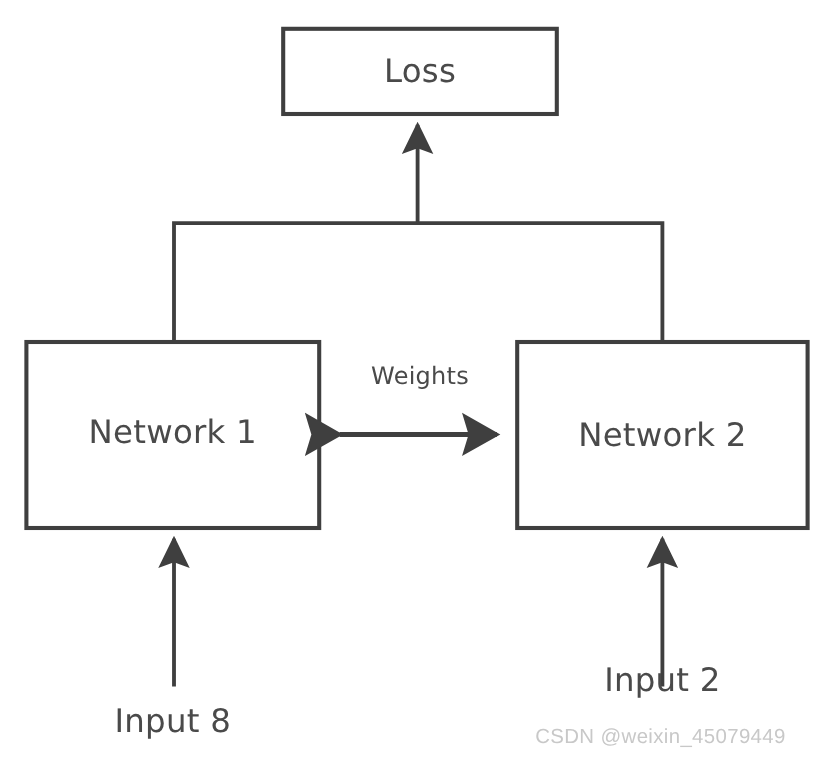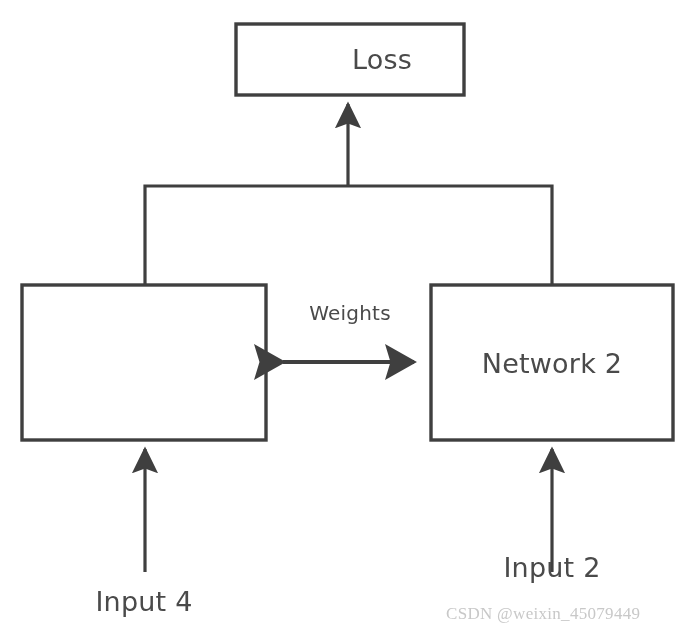--- a/index.html
+++ b/index.html
@@ -31,21 +31,20 @@
     font-weight: 400;
     letter-spacing: 0.2px;
     white-space: nowrap;
     text-align: center;
     font-family: "DejaVu Sans", sans-serif;
   }
   .label-loss {
     left: 236px;
     top: 44px;
     width: 228px;
-    margin-left: 32px;
   }
   .label-net1 {
     left: 22px;
     top: 345px;
     width: 244px;
   }
   .label-net2 {
     left: 431px;
     top: 348px;
     width: 242px;
@@ -66,21 +65,21 @@
     top: 552px;
     width: 160px;
   }
   .watermark {
     position: absolute;
     left: 446px;
     top: 604px;
     font-size: 17px;
     color: #c8c8c8;
     white-space: nowrap;
-    font-family: Liberation Serif, serif;
+    font-family: Liberation Sans, sans-serif;
     letter-spacing: 0.3px;
   }
 </style>
 </head>
 <body>
 
 <div id="canvas">
 
   <svg id="diagram-svg" viewBox="0 0 691 633">
     <defs>
@@ -104,24 +103,25 @@
 
     <line x1="145" y1="572" x2="145" y2="449" stroke="#3f3f3f" stroke-width="3.2" marker-end="url(#arrowhead)"></line>
 
     <line x1="552" y1="572" x2="552" y2="449" stroke="#3f3f3f" stroke-width="3.2" marker-end="url(#arrowhead)"></line>
 
     <line x1="283" y1="362" x2="414" y2="362" stroke="#3f3f3f" stroke-width="4.2" marker-start="url(#arrowhead-wide)" marker-end="url(#arrowhead-wide)"></line>
   </svg>
 
   <div class="node-label label-loss">Loss</div>
 
+  <div class="node-label label-net1">Network 1</div>
 
   <div class="node-label label-net2">Network 2</div>
 
   <div class="node-label label-weights">Weights</div>
 
-  <div class="node-label label-input1">Input 4</div>
+  <div class="node-label label-input1">Input 8</div>
 
   <div class="node-label label-input2">Input 2</div>
 
   <div class="watermark">CSDN @weixin_45079449</div>
 
 </div>
 
 </body></html>

